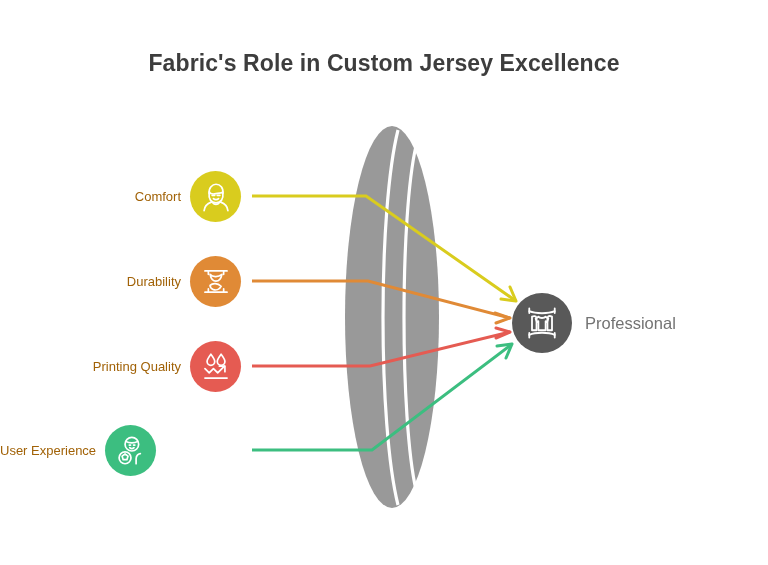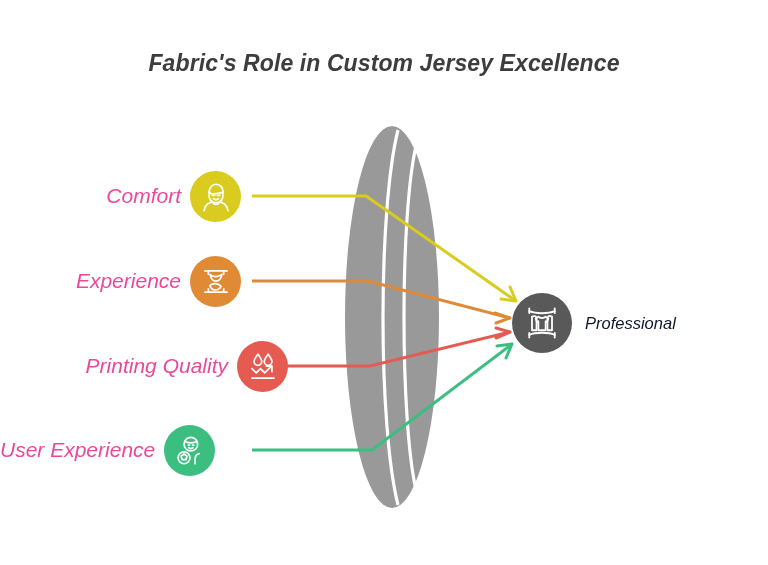--- a/index.html
+++ b/index.html
@@ -12,21 +12,20 @@
     height: 565px;
     overflow: hidden;
     font-family: "Liberation Sans", sans-serif;
     position: relative;
   }
   #canvas {
     position: relative;
     width: 768px;
     height: 406px;
     background: #ffffff;
-    font-style: italic;
   }
   .title {
     position: absolute;
     left: 0;
     top: 50px;
     width: 768px;
     text-align: center;
     font-size: 23px;
     font-weight: bold;
     color: #3d3d3d;
@@ -39,22 +38,22 @@
     width: 768px;
     height: 565px;
     pointer-events: none;
   }
   .node {
     position: absolute;
     display: flex;
     align-items: center;
   }
   .node-label {
-    font-size: 21px;
-    color: #ec4899;
+    font-size: 13px;
+    color: #a16207;
     white-space: nowrap;
     line-height: 1.35;
   }
   .left-node .node-label {
     text-align: right;
     margin-right: 9px;
   }
   .badge {
     width: 51px;
     height: 51px;
@@ -70,25 +69,25 @@
     top: 293px;
   }
   .right-node .badge {
     width: 60px;
     height: 60px;
     background: #595959;
   }
   .right-node .node-label {
     margin-left: 13px;
     font-size: 16.5px;
-    color: #0f172a;
+    color: #737373;
   }
   .lbl-comfort   { left: 0px;  top: 171px; width: 241px; justify-content: flex-end; }
   .lbl-durability{ left: 0px;  top: 256px; width: 241px; justify-content: flex-end; }
-  .lbl-printing  { left: 0px;  top: 341px; width: 241px; justify-content: flex-end; margin-left: 47px; }
+  .lbl-printing  { left: 0px;  top: 341px; width: 241px; justify-content: flex-end; }
   .lbl-ux        { left: 0px;  top: 425px; width: 241px; }
 </style>
 </head>
 <body>
 
 <div id="canvas">
 
   <div class="title">Fabric's Role in Custom Jersey Excellence</div>
 
   <svg class="links" viewBox="0 0 768 565">
@@ -128,21 +127,21 @@
         <path d="M12 15 C11 22, 14 27, 20 27 C26 27, 29 22, 28 15"></path>
         <path d="M15.5 18 h3 M21.5 18 h3"></path>
         <path d="M17 22 c1.5 1.5, 4.5 1.5, 6 0"></path>
         <path d="M14.5 26 C9 28, 6.5 31, 6 36 M25.5 26 C31 28, 33.5 31, 34 36"></path>
         <path d="M16 26.5 c2 3, 6 3, 8 0"></path>
       </svg>
     </span>
   </div>
 
   <div class="node left-node lbl-durability">
-    <span class="node-label">Experience</span>
+    <span class="node-label">Durability</span>
     <span class="badge" style="background:#e08a36">
       <svg width="34" height="34" viewBox="0 0 40 40" fill="none" stroke="#ffffff" stroke-width="2" stroke-linecap="round" stroke-linejoin="round">
         <path d="M7 7 h26"></path>
         <path d="M11 7 v4 M29 7 v4"></path>
         <path d="M13 11 c3 3, 9 4, 14 0 c-1 5, -4 8, -7 8 c-3 0, -6 -3, -7 -8 z"></path>
         <path d="M13 24 c3 -3, 9 -3, 13 1 c-2 4, -6 5, -9 4 c-2 -1, -4 -3, -4 -5 z"></path>
         <path d="M7 32 h26"></path>
         <path d="M11 28 v4 M29 28 v4"></path>
       </svg>
     </span>

